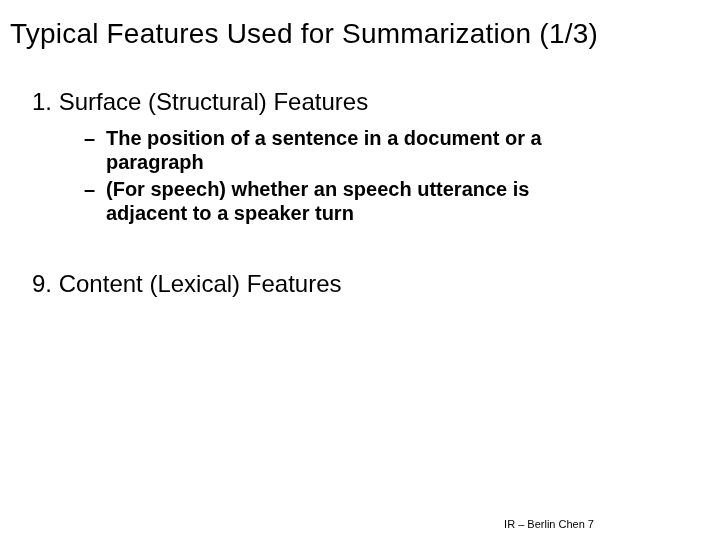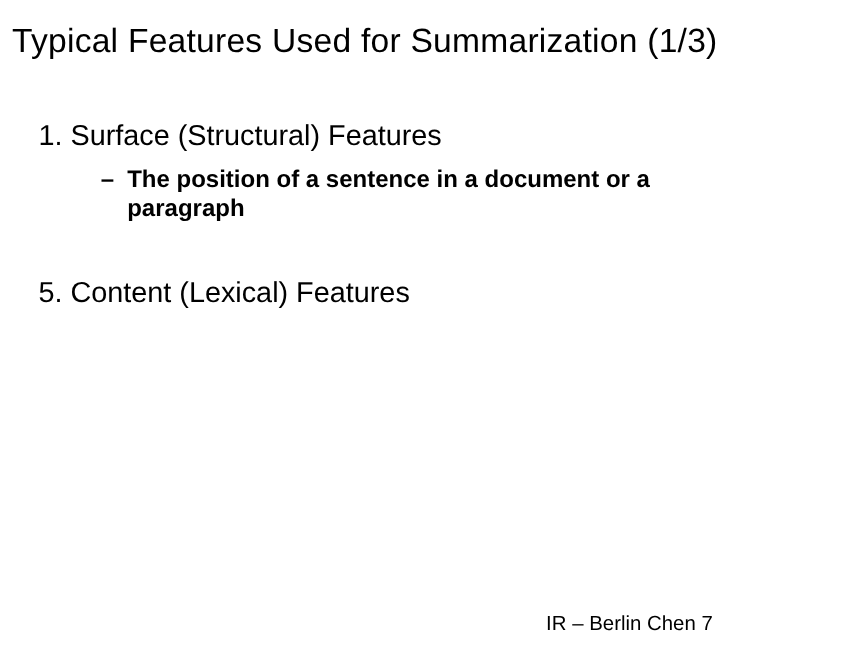--- a/index.html
+++ b/index.html
@@ -22,21 +22,21 @@
     position: absolute;
     top: 18px;
     left: 0;
     width: 100%;
     text-align: center;
     font-size: 28px;
     letter-spacing: 0.2px;
   }
   .body {
     position: absolute;
-    top: 100px;
+    top: 88px;
     left: 32px;
     right: 32px;
   }
   .section-heading {
     font-size: 24px;
     margin: 0 0 10px 0;
   }
   .section-heading.second {
     margin-top: 44px;
   }
@@ -59,39 +59,40 @@
     left: 0;
     top: 0;
   }
   .italic {
     font-style: italic;
   }
   .footer {
     position: absolute;
     right: 14px;
     bottom: 10px;
-    font-size: 17px;
+    font-size: 11px;
     color: #000;
   }
 </style>
 </head>
 <body>
 
 <div class="slide">
 
   <div class="title">Typical Features Used for Summarization (1/3)</div>
 
   <div class="body">
 
     <div class="section-heading">1. Surface (Structural) Features</div>
     <ul class="bullets">
       <li>The position of a sentence in a document or a paragraph</li>
+      <li>(For speech) whether an speech utterance is adjacent to a speaker turn</li>
     </ul>
 
-    <div class="section-heading second">5. Content (Lexical) Features</div>
+    <div class="section-heading second">9. Content (Lexical) Features</div>
     <ul class="bullets">
     </ul>
 
   </div>
 
   <div class="footer">IR – Berlin Chen 7</div>
 
 </div>
 
 </body></html>

